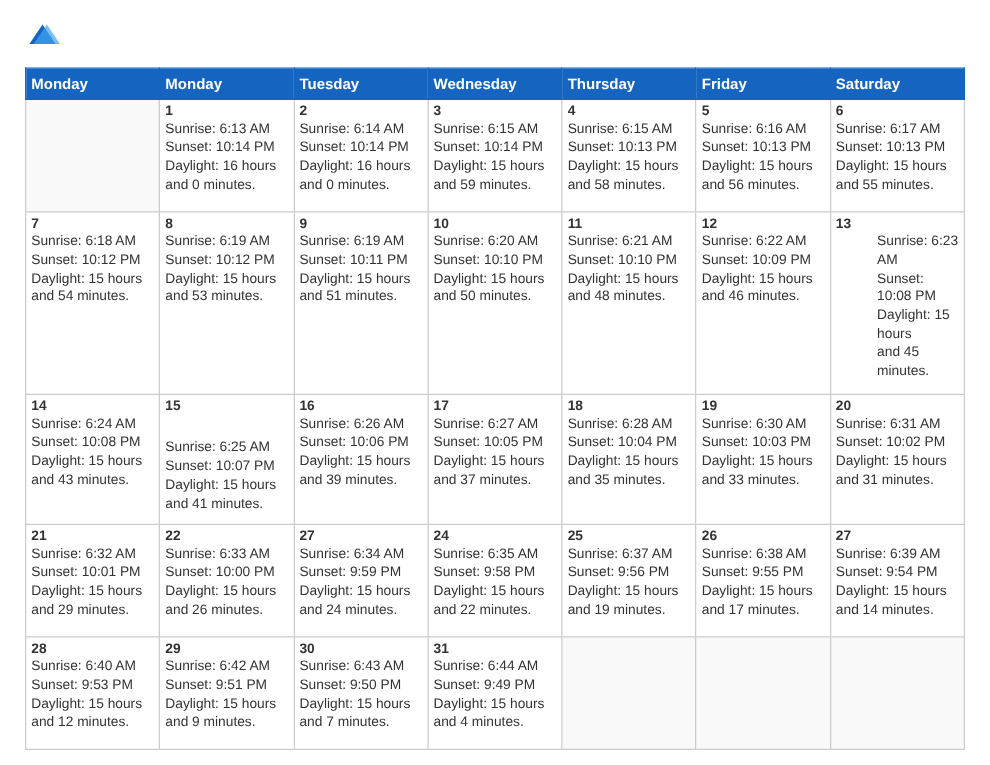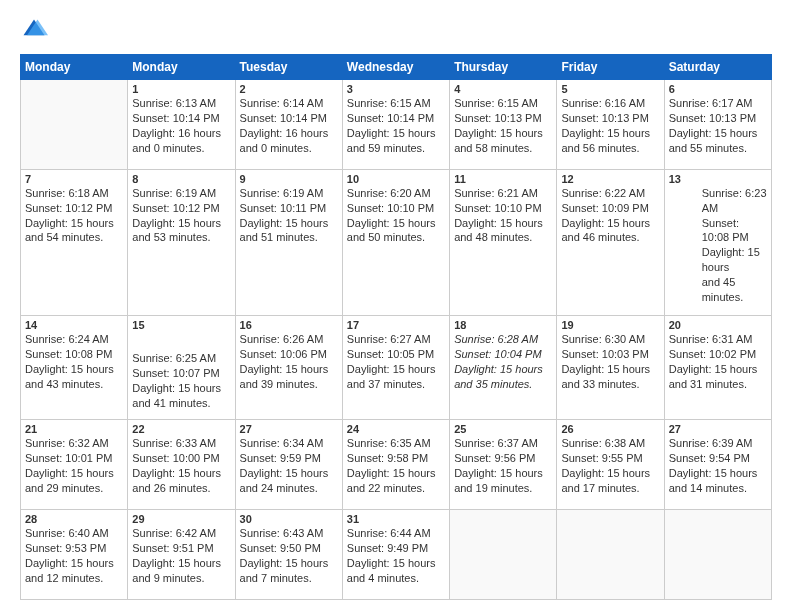--- a/index.html
+++ b/index.html
@@ -251,21 +251,21 @@
           </td>
           <td>
             <span class="day-num">17</span>
             <div class="cell-text" style="white-space: pre-line;">Sunrise: 6:27 AM
 Sunset: 10:05 PM
 Daylight: 15 hours
 and 37 minutes.</div>
           </td>
           <td>
             <span class="day-num">18</span>
-            <div class="cell-text" style="white-space: pre-line; font-style: italic;">Sunrise: 6:28 AM
+            <div class="cell-text" style="white-space: pre-line;">Sunrise: 6:28 AM
 Sunset: 10:04 PM
 Daylight: 15 hours
 and 35 minutes.</div>
           </td>
           <td>
             <span class="day-num">19</span>
             <div class="cell-text" style="white-space: pre-line;">Sunrise: 6:30 AM
 Sunset: 10:03 PM
 Daylight: 15 hours
 and 33 minutes.</div>

